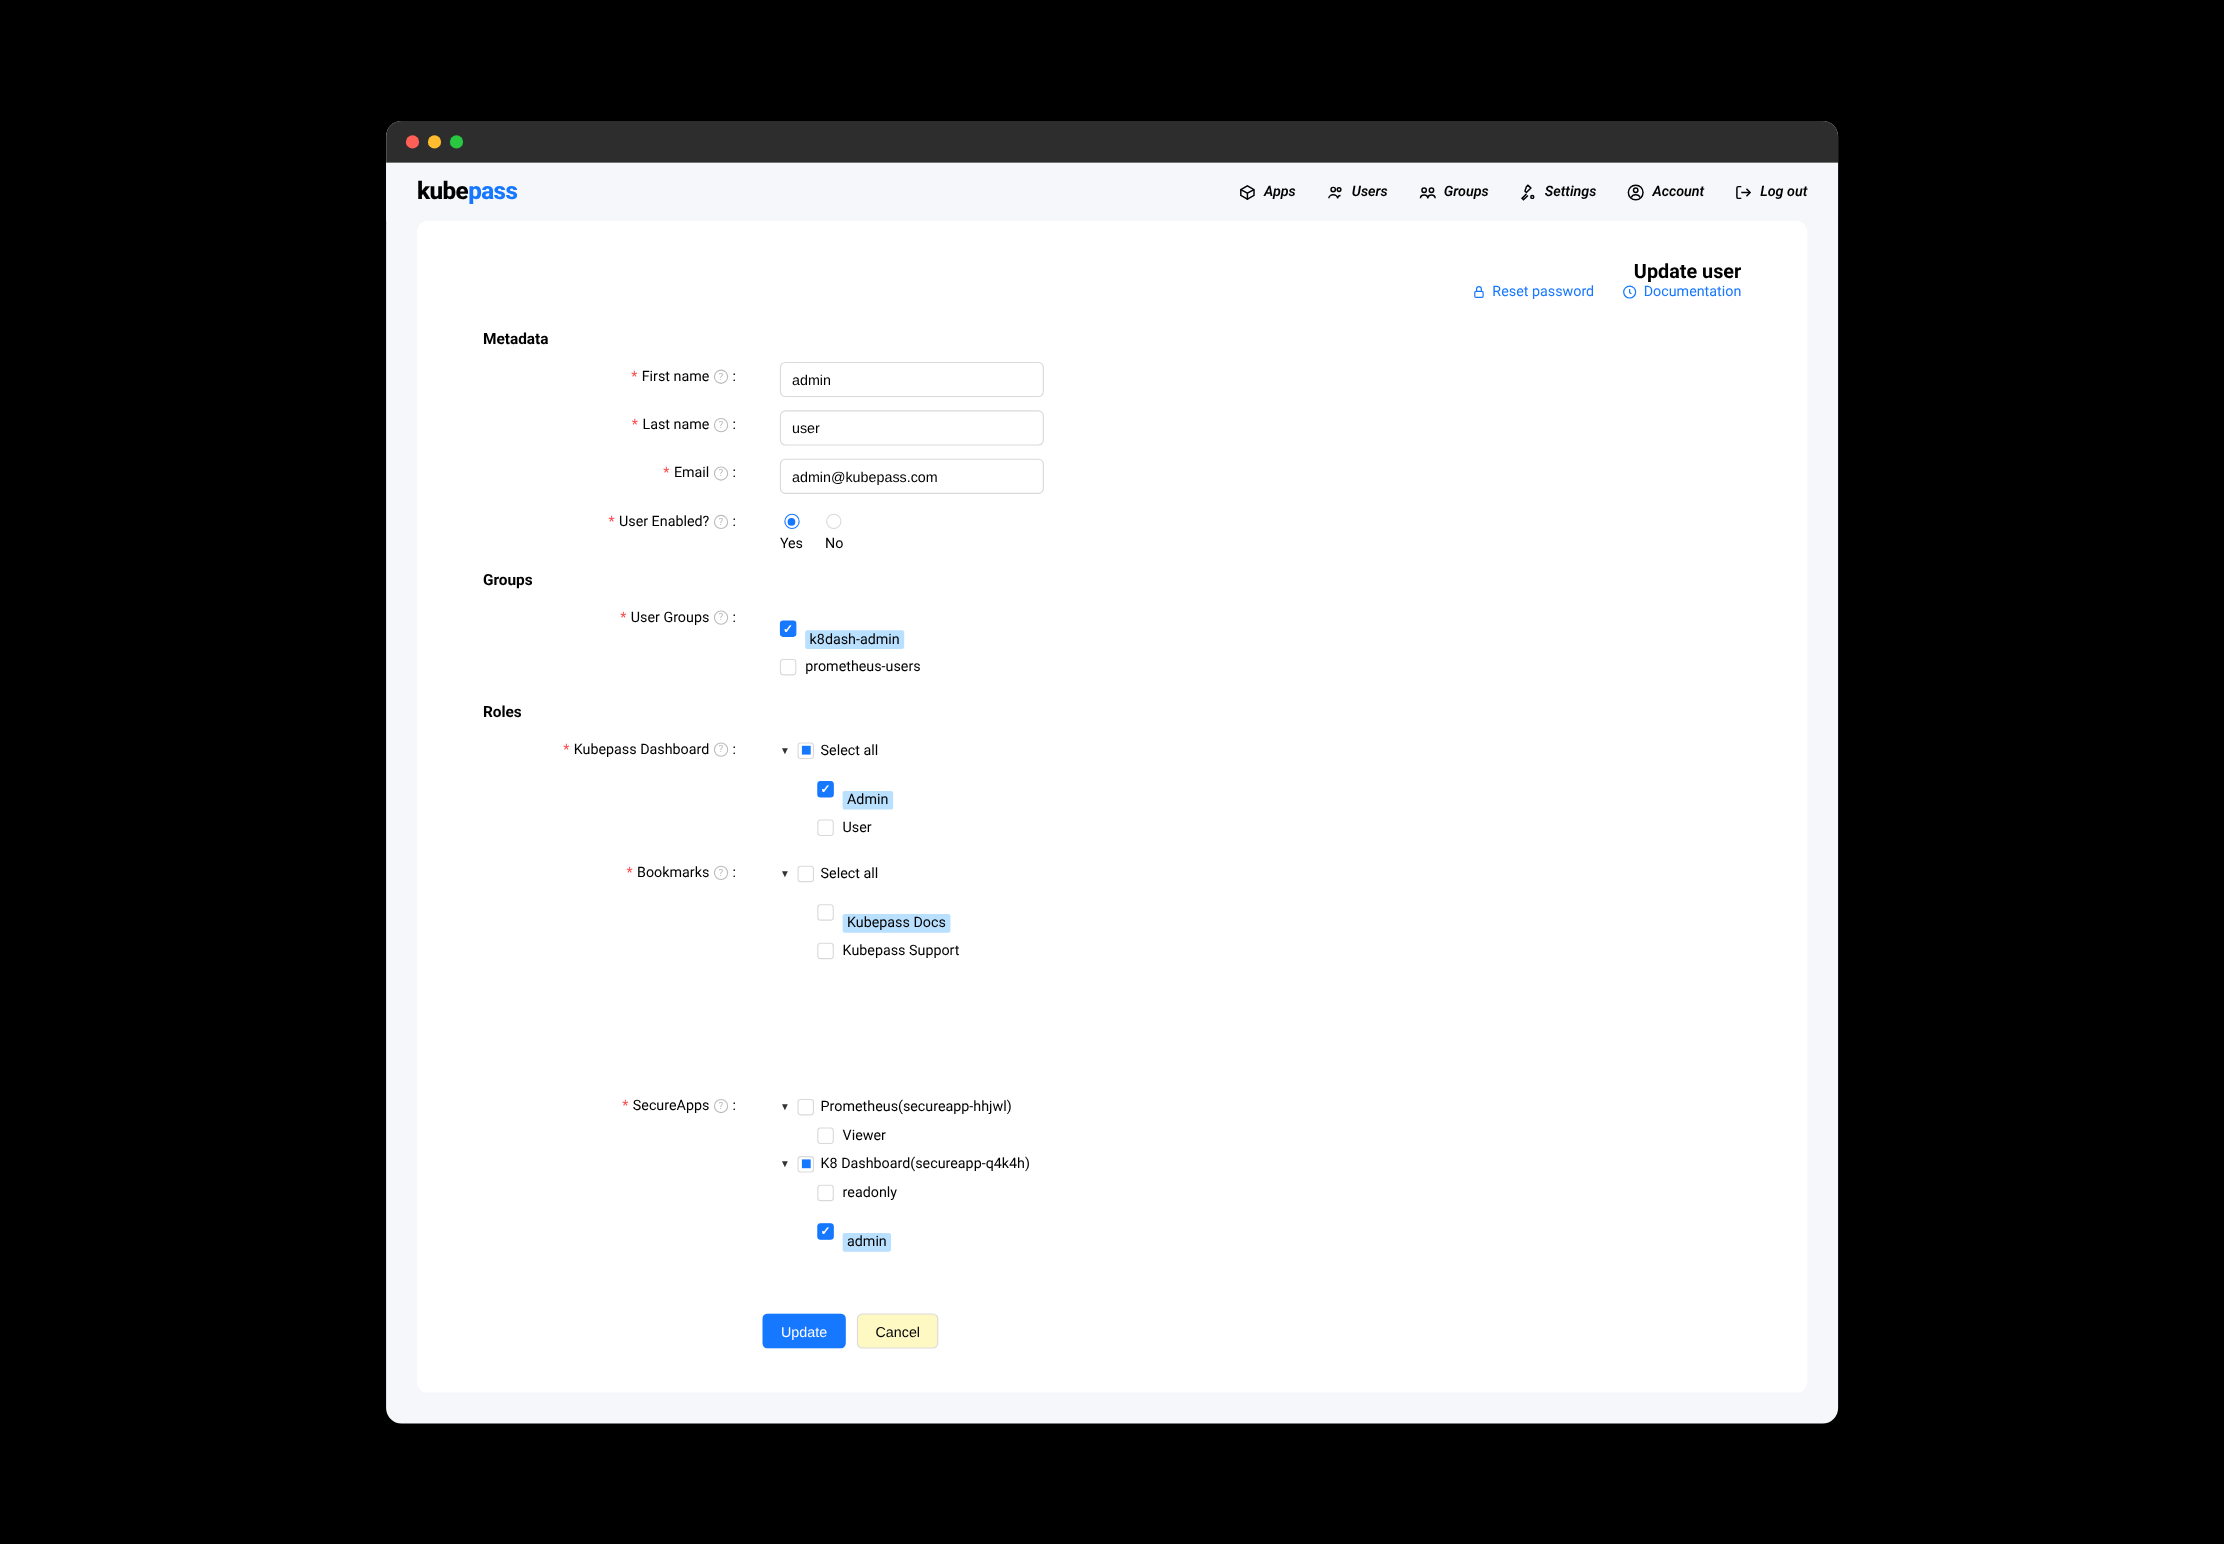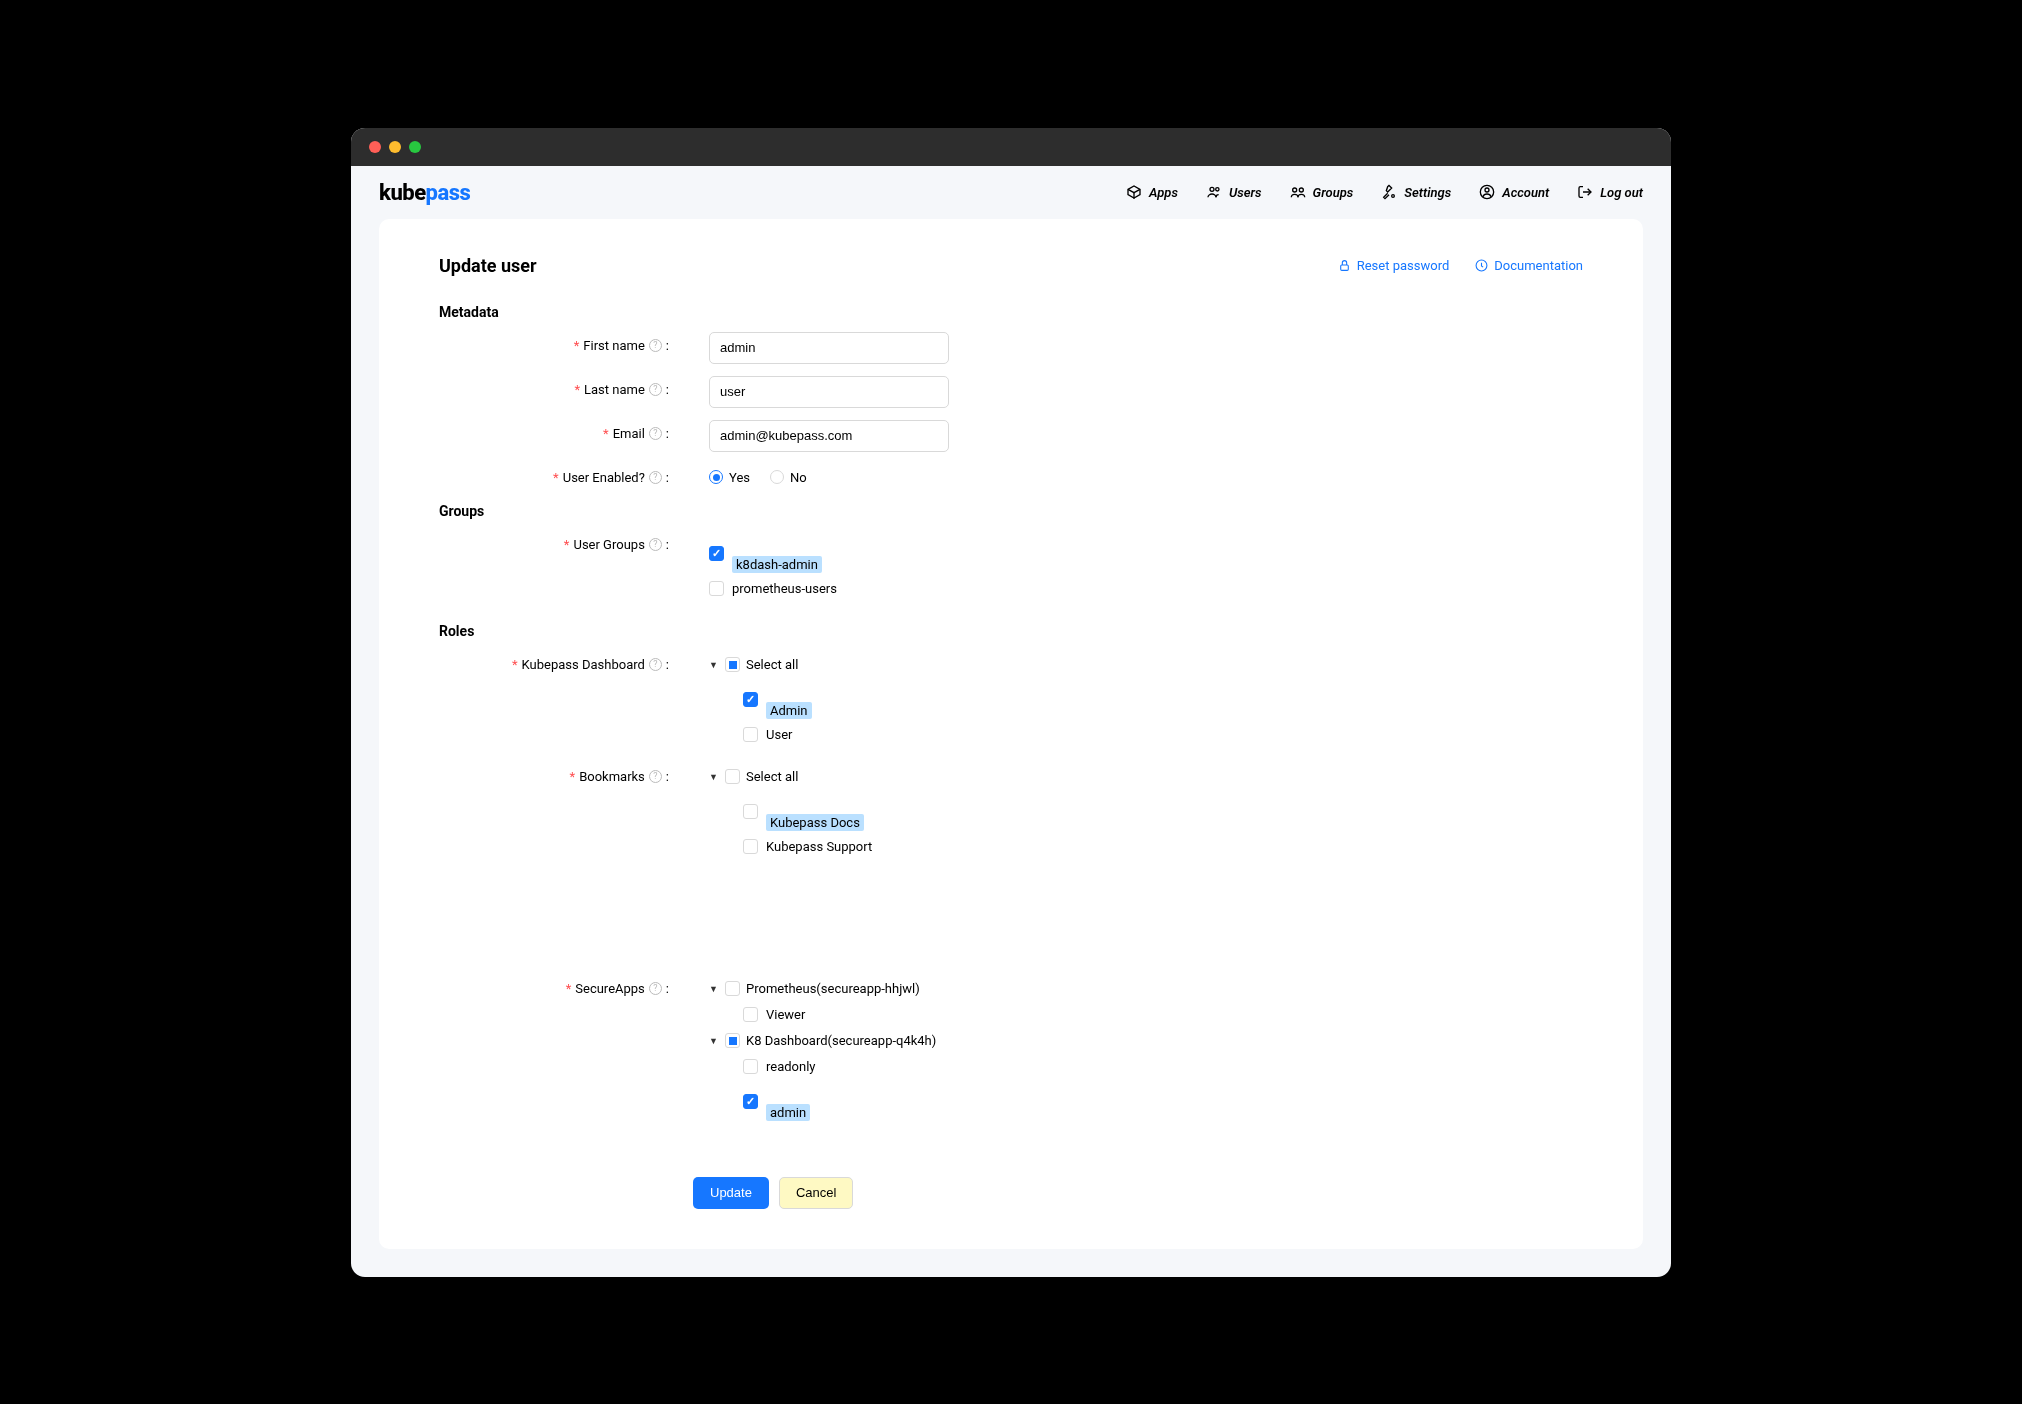--- a/index.html
+++ b/index.html
@@ -12,33 +12,33 @@
 .dot.green { background: #28c840; }
 .topbar { display: flex; align-items: center; justify-content: space-between; padding: 14px 28px; background: #f5f7fa; }
 .logo { font-size: 22px; font-weight: 800; letter-spacing: -0.5px; }
 .logo .kube { color: #000; }
 .logo .pass { color: #1677ff; }
 .nav { display: flex; gap: 28px; }
 .nav-item { display: flex; align-items: center; gap: 7px; font-size: 13px; font-weight: 600; color: #000; cursor: pointer; font-style: italic; }
 .nav-icon { width: 16px; height: 16px; display: flex; align-items: center; justify-content: center; }
 .content-wrap { padding: 0 28px 28px; }
 .card { background: #fff; border-radius: 10px; padding: 36px 60px 40px; min-height: 820px; }
-.card-header { display: flex; justify-content: space-between; align-items: center; margin-bottom: 28px; }
+.card-header { display: flex; justify-content: space-between; align-items: flex-end; margin-bottom: 28px; flex-direction: column; }
 .page-title { font-size: 18px; font-weight: 700; color: #000; }
 .header-actions { display: flex; gap: 26px; }
 .link-action { display: flex; align-items: center; gap: 6px; color: #1677ff; font-size: 13px; cursor: pointer; }
 .section-title { font-size: 14px; font-weight: 700; color: #000; margin: 18px 0 12px; }
 .form-row { display: flex; align-items: flex-start; margin-bottom: 12px; }
 .form-label { width: 240px; text-align: right; padding-right: 10px; font-size: 13px; color: #000; padding-top: 6px; display: flex; align-items: center; justify-content: flex-end; gap: 4px; }
 .required { color: #ff4d4f; }
 .help-icon { width: 13px; height: 13px; border: 1px solid #bbb; border-radius: 50%; display: inline-flex; align-items: center; justify-content: center; font-size: 9px; color: #bbb; }
 .form-control { flex: 0 0 auto; padding-left: 30px; }
 .text-input { width: 240px; height: 32px; border: 1px solid #d9d9d9; border-radius: 5px; padding: 0 10px; font-size: 13px; color: #000; }
 .radio-group { display: flex; gap: 20px; padding-top: 6px; }
-.radio-item { display: flex; align-items: center; gap: 6px; font-size: 13px; cursor: pointer; }
+.radio-item { display: flex; align-items: center; gap: 6px; font-size: 13px; cursor: pointer; flex-direction: column; }
 .radio { width: 14px; height: 14px; border: 1px solid #d9d9d9; border-radius: 50%; display: flex; align-items: center; justify-content: center; }
 .radio.checked { border-color: #1677ff; }
 .radio.checked::after { content: ""; width: 7px; height: 7px; background: #1677ff; border-radius: 50%; }
 .checkbox-list { padding-top: 4px; }
 .check-row { display: flex; align-items: center; gap: 8px; font-size: 13px; margin-bottom: 6px; min-height: 20px; }
 .checkbox { width: 15px; height: 15px; border: 1px solid #d9d9d9; border-radius: 3px; display: flex; align-items: center; justify-content: center; background: #fff; flex-shrink: 0; cursor: pointer; }
 .checkbox.checked { background: #1677ff; border-color: #1677ff; color: #fff; }
 .checkbox.indeterminate { border-color: #d9d9d9; }
 .checkbox.indeterminate::after { content: ""; width: 8px; height: 8px; background: #1677ff; }
 .checkbox.checked::after { content: "✓"; font-size: 11px; font-weight: bold; }

